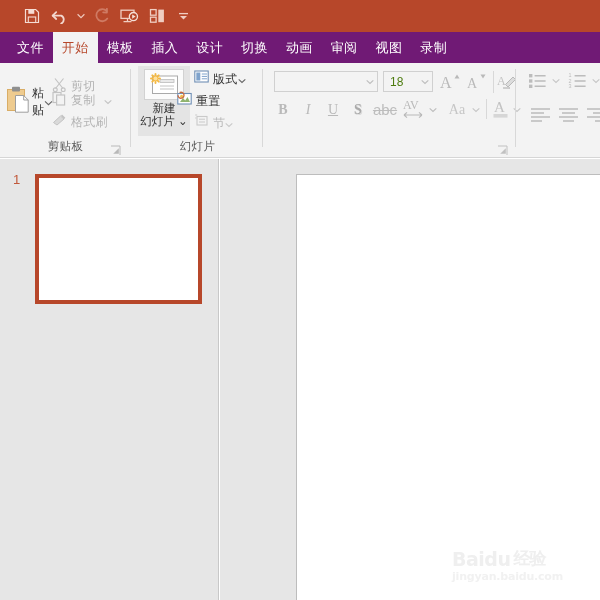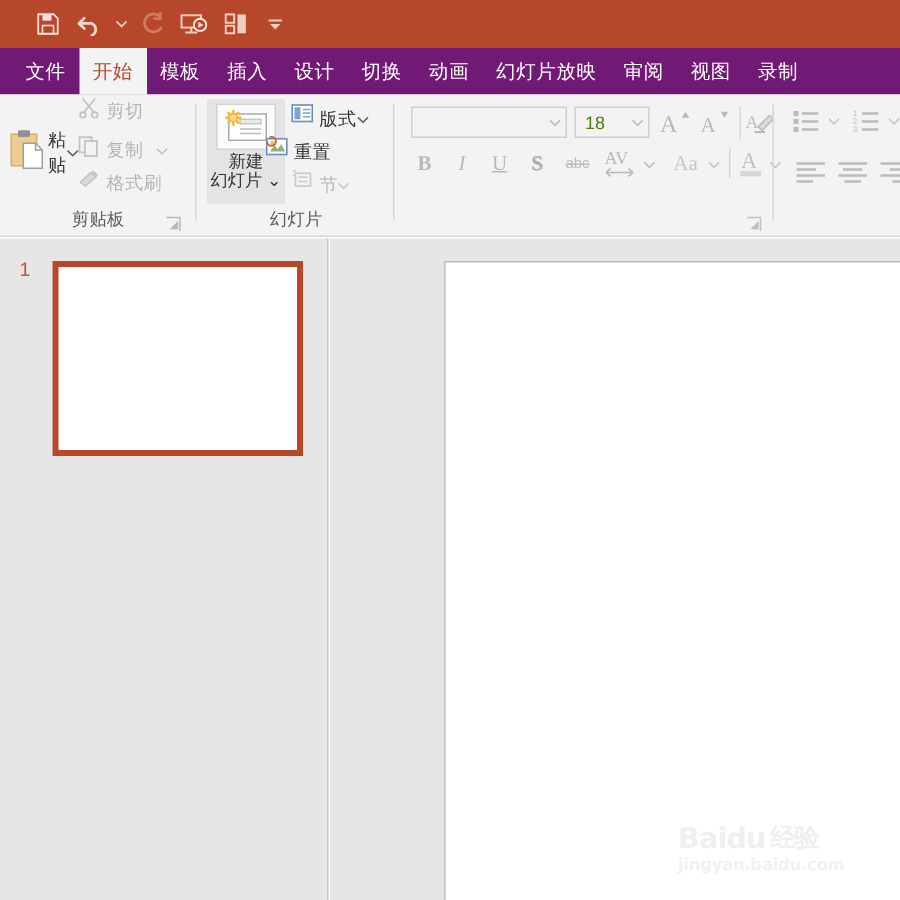--- a/index.html
+++ b/index.html
@@ -377,21 +377,20 @@
   </div>
 
   <div class="tabstrip">
     <div class="tab">文件</div>
     <div class="tab active">开始</div>
     <div class="tab">模板</div>
     <div class="tab">插入</div>
     <div class="tab">设计</div>
     <div class="tab">切换</div>
     <div class="tab">动画</div>
-    <div class="tab">幻灯片放映</div>
     <div class="tab">审阅</div>
     <div class="tab">视图</div>
     <div class="tab">录制</div>
   </div>
 
   <div class="ribbon">
 
     <div class="group g-clipboard">
 
       <div class="paste-btn">
@@ -404,21 +403,21 @@
           </svg>
         </span>
         <span class="paste-label">粘贴</span>
         <span class="paste-caret">
           <svg width="9" height="6" viewBox="0 0 9 6">
               <path d="M1 1.4 L4.5 4.7 L8 1.4" fill="none" stroke="#666" stroke-width="1.1"></path>
             </svg>
         </span>
       </div>
 
-      <div class="cmd-row" style="left:52px; top:1px;">
+      <div class="cmd-row" style="left:52px; top:13px;">
         <span>
           <svg width="15" height="15" viewBox="0 0 15 15">
             <path d="M3 1.5 L11 11.5 M11.5 1.5 L3.5 11.5" stroke="#c3c3c3" stroke-width="1.2" fill="none"></path>
             <circle cx="3.3" cy="12.7" r="1.9" fill="none" stroke="#c3c3c3" stroke-width="1.2"></circle>
             <circle cx="11.2" cy="12.7" r="1.9" fill="none" stroke="#c3c3c3" stroke-width="1.2"></circle>
           </svg>
         </span>
         <span class="cmd-text">剪切</span>
       </div>
 
@@ -575,21 +574,21 @@
       <div class="fbtn" style="left:34px; top:36px; width:20px; height:21px;">
         <span class="fbtn-lbl" style="font-family:'Liberation Serif',serif;font-size:14px;font-style:italic;font-weight:normal;">I</span>
       </div>
       <div class="fbtn" style="left:59px; top:36px; width:20px; height:21px;">
         <span class="fbtn-lbl" style="font-family:'Liberation Serif',serif;font-size:14px;font-weight:normal;text-decoration:underline;">U</span>
       </div>
       <div class="fbtn" style="left:84px; top:36px; width:20px; height:21px;">
         <span class="fbtn-lbl" style="font-family:'Liberation Serif',serif;font-size:14px;color:#aaa;text-shadow:1px 1px 0 #dadada;">S</span>
       </div>
       <div class="fbtn" style="left:108px; top:36px; width:26px; height:21px;">
-        <span class="fbtn-lbl" style="font-size:10px;font-weight:normal;text-decoration:line-through;color:#bdbdbd;">abc</span>
+        <span class="fbtn-lbl" style="font-size:15px;font-weight:normal;text-decoration:line-through;color:#bdbdbd;">abc</span>
       </div>
       <div class="fbtn" style="left:137px; top:34px; width:26px; height:24px;">
         <svg width="24" height="22" viewBox="0 0 24 22">
           <text x="1" y="11" font-family="Liberation Serif, serif" font-size="12" fill="#b9b9b9">AV</text>
           <path d="M2 17 h18 M2 17 l3 -2.6 M2 17 l3 2.6 M20 17 l-3 -2.6 M20 17 l-3 2.6" stroke="#b9b9b9" stroke-width="1.1" fill="none"></path>
         </svg>
       </div>
       <div class="fbtn" style="left:163px; top:36px; width:12px; height:21px;">
         <svg width="8" height="6" viewBox="0 0 8 6">
             <path d="M0.7 1.3 L4 4.5 L7.3 1.3" fill="none" stroke="#bdbdbd" stroke-width="1.1"></path>

